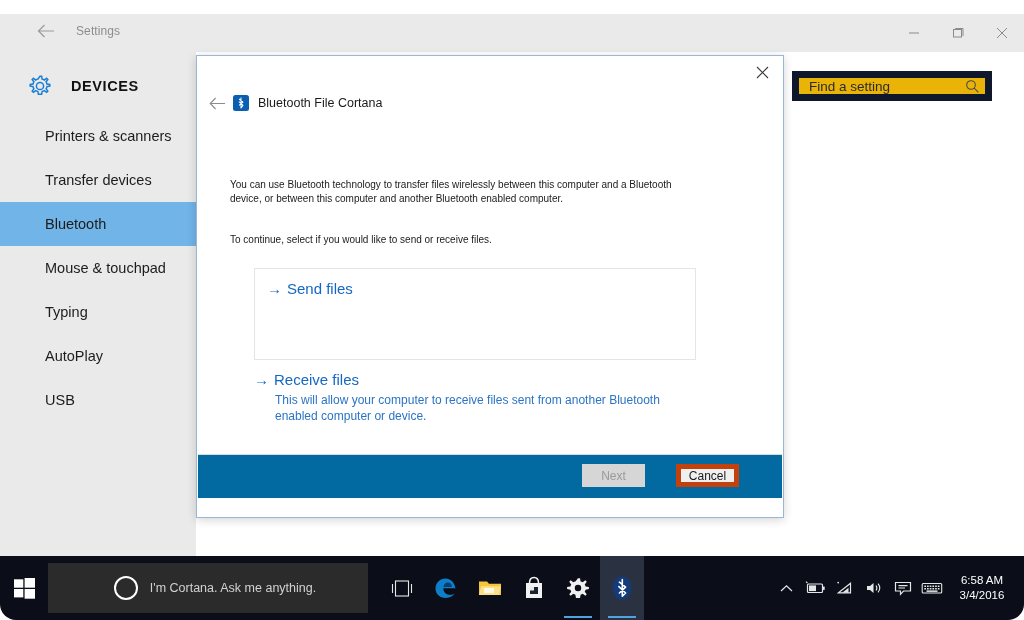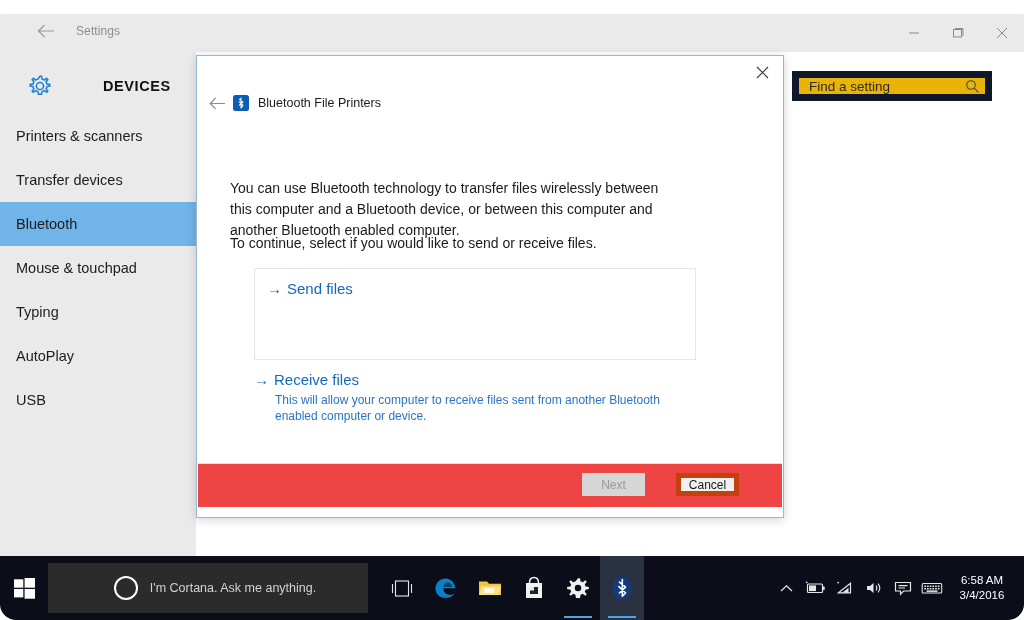--- a/index.html
+++ b/index.html
@@ -88,21 +88,20 @@
     background: #eaeaea;
   }
   .header-row {
     position: absolute;
     left: 0;
     top: 12px;
     width: 196px;
     height: 44px;
     display: flex;
     align-items: center;
-    gap: 32px;
   }
   .gear-wrap {
     width: 30px;
     height: 30px;
     margin-left: 25px;
     display: flex;
     align-items: center;
     justify-content: center;
   }
   .devices-label {
@@ -115,21 +114,21 @@
   .nav-list {
     position: absolute;
     left: 0;
     top: 62px;
     width: 196px;
   }
   .nav-item {
     height: 44px;
     display: flex;
     align-items: center;
-    padding-left: 16px;
+    padding-left: 45px;
     font-size: 14.5px;
     color: #1c1c1c;
     box-sizing: border-box;
   }
   .nav-item.selected {
     background: #71b4e8;
   }
 
   
   .content-pane {
@@ -225,22 +224,22 @@
     position: absolute;
     left: 33px;
     top: 82px;
     font-size: 17.5px;
     color: #12519e;
   }
   .dlg-para {
     position: absolute;
     left: 33px;
     width: 445px;
-    font-size: 14px;
-    line-height: 21px;
+    font-size: 10px;
+    line-height: 14px;
     color: #1a1a1a;
   }
   .dlg-para.p1 { top: 122px; }
   .dlg-para.p2 { top: 177px; }
 
   
   .option-box {
     position: absolute;
     left: 57px;
     top: 212px;
@@ -279,23 +278,23 @@
     line-height: 16px;
     color: #2b74c4;
     width: 410px;
   }
 
   
   .dlg-footer {
     position: absolute;
     left: 1px;
     right: 1px;
-    bottom: 10px;
+    bottom: 19px;
     height: 43px;
-    background: #ef4444;
+    background: #0369a1;
     border-top: 1px solid #dcdcdc;
     padding-left: 12px;
   }
   .dlg-btn {
     position: absolute;
     top: 9px;
     width: 63px;
     height: 23px;
     font-size: 12px;
     font-family: "Liberation Sans", sans-serif;
@@ -487,21 +486,21 @@
         <svg width="17" height="13" viewBox="0 0 17 13">
             <path d="M6.6 1 L1.2 6.5 L6.6 12 M1.2 6.5 L16 6.5" fill="none" stroke="#8c8c8c" stroke-width="1.1"></path>
           </svg>
       </div>
       <div class="bt-badge">
         <svg width="16" height="16" viewBox="0 0 16 16">
           <rect x="0" y="0" width="16" height="16" rx="2.5" fill="#0b5fb0"></rect>
           <path d="M6.1 4.0 L10.0 7.2 L6.1 10.4 M8.0 2.6 L8.0 13.0 L10.0 10.4 L5.9 6.6" fill="none" stroke="#ffffff" stroke-width="1.05" stroke-linejoin="round"></path>
         </svg>
       </div>
-      <div class="dlg-nav-title">Bluetooth File Printers</div>
+      <div class="dlg-nav-title">Bluetooth File Cortana</div>
     </div>
 
 
     <div class="dlg-para p1">You can use Bluetooth technology to transfer files wirelessly between this computer and a Bluetooth device, or between this computer and another Bluetooth enabled computer.</div>
     <div class="dlg-para p2">To continue, select if you would like to send or receive files.</div>
 
     <div class="option-box"></div>
 
     <div class="option send">
       <div class="opt-title-row">

